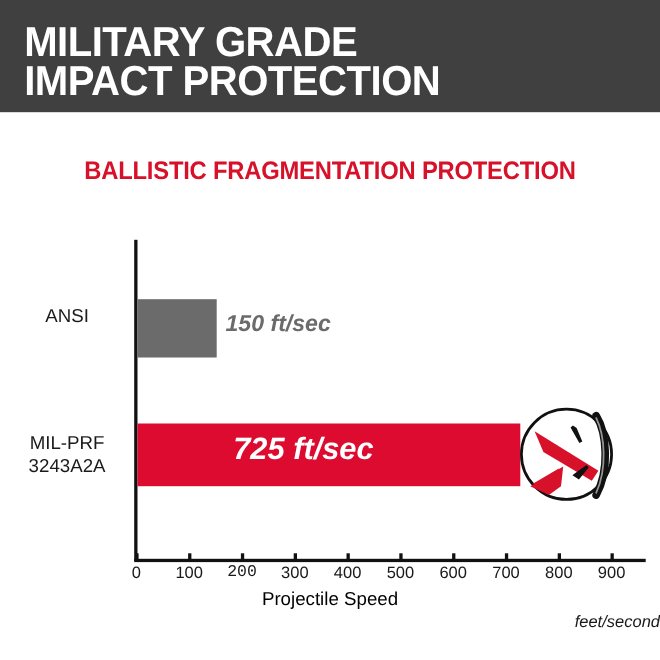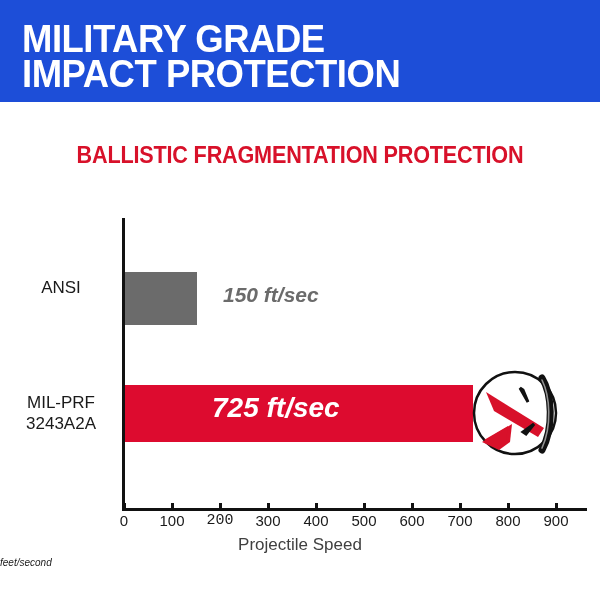--- a/index.html
+++ b/index.html
@@ -111,21 +111,21 @@
     font-family: "Liberation Sans", sans-serif;
     font-size: 17px;
     line-height: 21px;
   }
   #cat-label-ansi { left: 6px; top: 257px; }
   #cat-label-mil  { left: 6px; top: 372px; }
 
   
   #value-ansi {
     position: absolute;
-    left: 223px;
+    left: 205px;
     top: 263px;
     color: #6b6b6b;
     font-family: "Liberation Sans", sans-serif;
     font-style: italic;
     font-weight: bold;
     font-size: 21px;
     white-space: nowrap;
   }
   #value-mil {
     position: absolute;
@@ -167,40 +167,40 @@
     font-size: 15px;
   }
 
   
   #axis-title {
     position: absolute;
     left: 0;
     top: 515px;
     width: 600px;
     text-align: center;
-    color: #404040;
+    color: #000000;
     font-family: "Liberation Sans", sans-serif;
     font-size: 17px;
   }
   #axis-subtitle {
     position: absolute;
     left: 0;
     top: 537px;
     width: 600px;
-    text-align: left;
+    text-align: right;
     color: #1a1a1a;
     font-family: "Liberation Sans", sans-serif;
     font-style: italic;
-    font-size: 10px;
+    font-size: 15px;
   }
 </style>
 </head>
 <body>
 
-<div id="header-banner" style="background: #1d4ed8;">
+<div id="header-banner" style="background: #404040;">
   <div class="banner-line l1">MILITARY GRADE</div>
   <div class="banner-line l2">IMPACT PROTECTION</div>
 </div>
 
 <div id="chart-title" style="color: rgb(216, 17, 42);">BALLISTIC FRAGMENTATION PROTECTION</div>
 
 <div id="plot-area">
 
   <div id="y-axis-line"></div>
   <div id="x-axis-line"></div>

